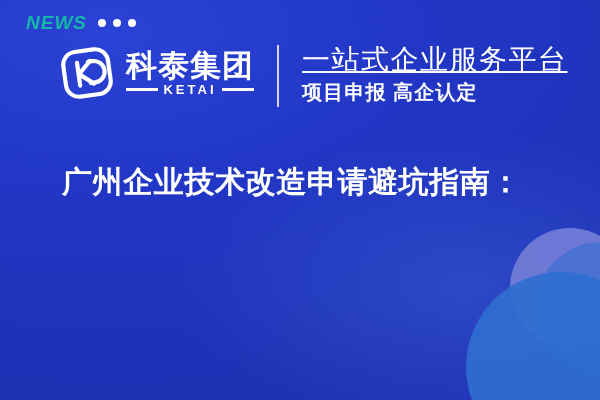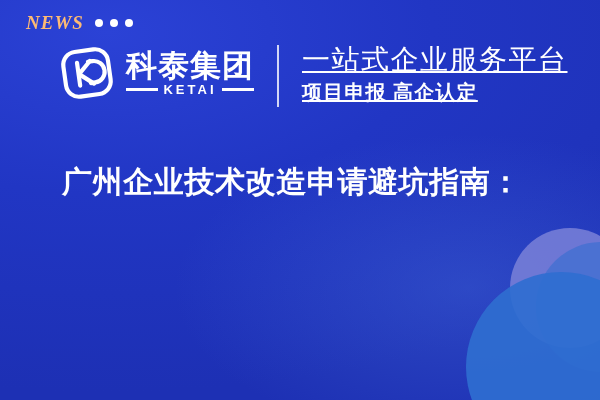--- a/index.html
+++ b/index.html
@@ -61,27 +61,26 @@
   
   #news-row {
     position: absolute;
     left: 26px;
     top: 13px;
     display: flex;
     align-items: center;
     gap: 11px;
   }
   #news-label {
-    color: #fdba74;
+    color: #14b8a6;
     font-size: 19px;
     font-weight: bold;
     font-style: italic;
     letter-spacing: 1.0px;
     line-height: 1;
-    font-family: Liberation Serif, serif;
   }
   #news-dots {
     display: flex;
     align-items: center;
     gap: 7px;
     padding-top: 1px;
   }
   #news-dots i {
     display: block;
     width: 8px;
@@ -164,21 +163,20 @@
   }
   #tagline-sub {
     margin-top: 5px;
     color: #ffffff;
     font-family: "Liberation Serif", "DejaVu Serif", serif;
     font-size: 20px;
     font-weight: bold;
     letter-spacing: 1.2px;
     line-height: 1.1;
     white-space: nowrap;
-    text-decoration: underline;
   }
   
   #headline {
     position: absolute;
     left: 62px;
     top: 158px;
     right: 40px;
   }
   #headline .line {
     color: #ffffff;

